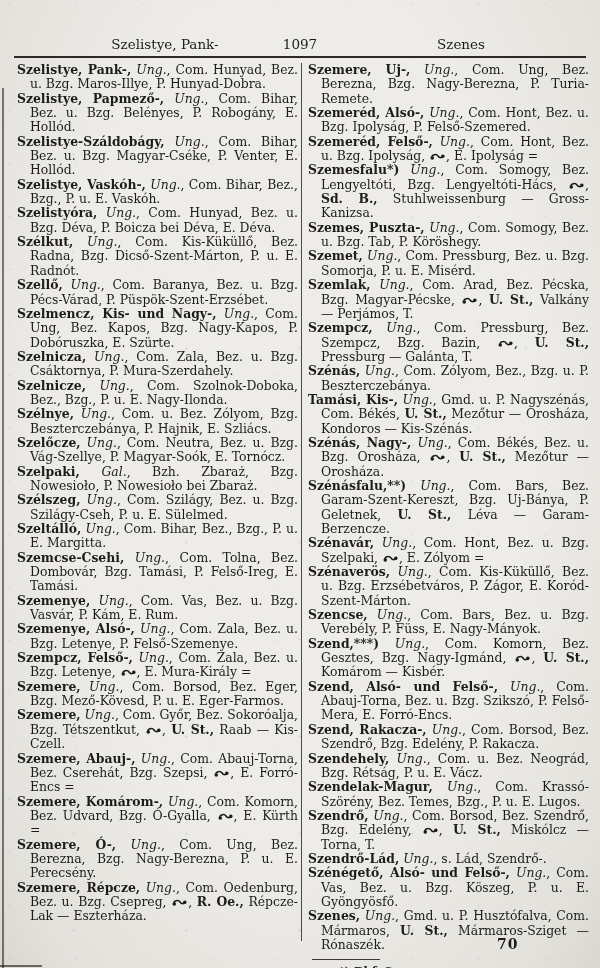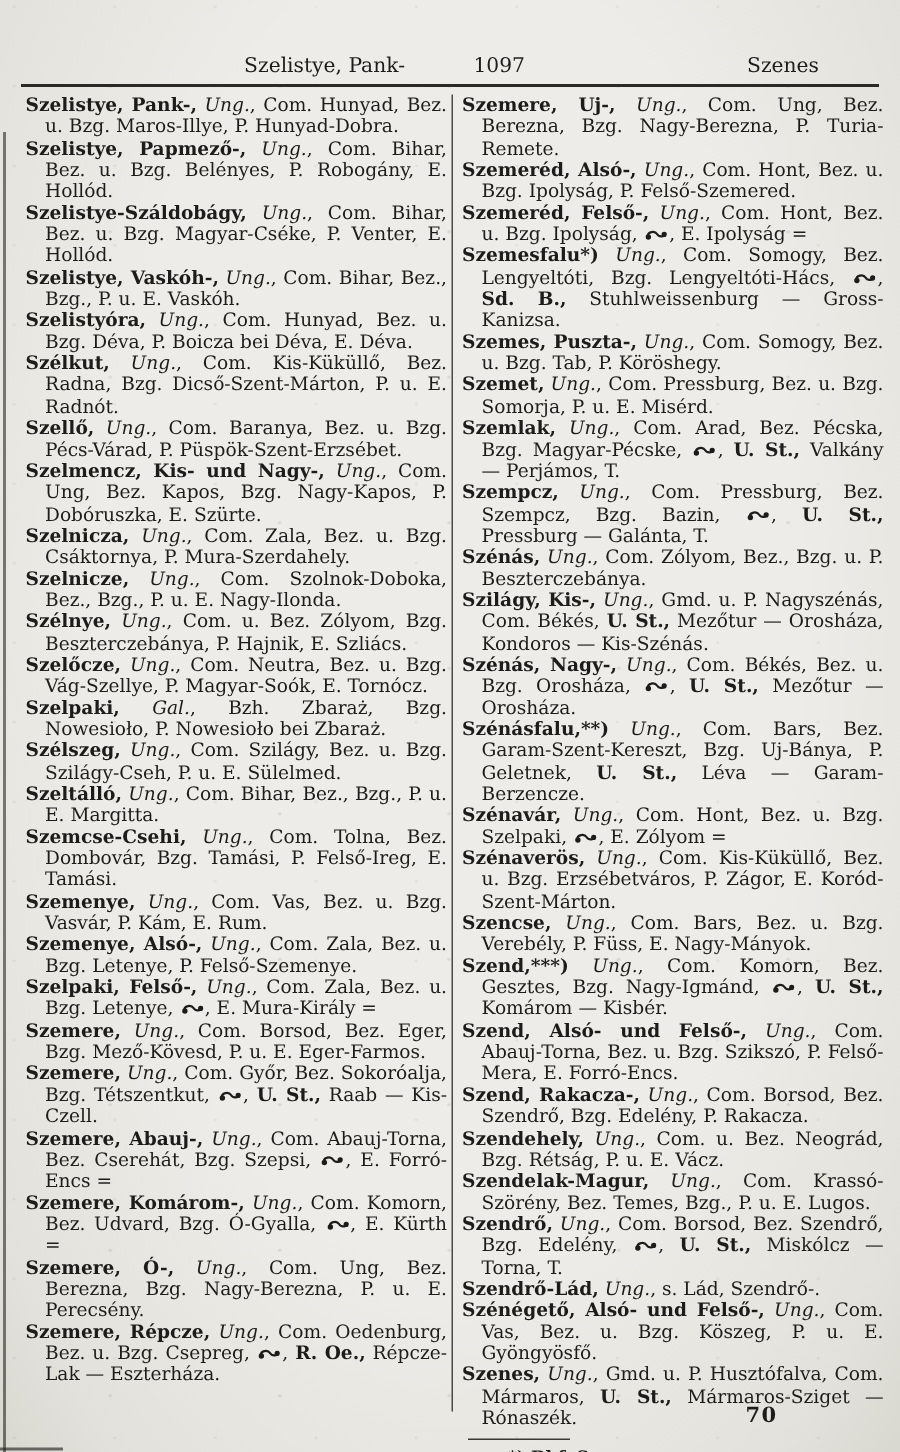--- a/index.html
+++ b/index.html
@@ -15,21 +15,21 @@
     background-image:
       radial-gradient(rgba(30,30,28,.18) 1px, transparent 1.4px),
       radial-gradient(rgba(30,30,28,.10) 1px, transparent 1.4px);
     background-size:113px 97px, 67px 53px;
     background-position:17px 9px, 43px 31px;
   }
   .edge-left{position:absolute;left:2px;top:88px;bottom:0;width:2px;background:rgba(25,24,22,.55);}
   .edge-bottom{position:absolute;left:0;bottom:1px;width:42px;height:2px;background:rgba(25,24,22,.6);}
 
   .header{position:absolute;top:36px;left:0;right:0;height:18px;font-size:13.5px;}
-  .header span{position:absolute;display:block;text-align:right;}
+  .header span{position:absolute;display:block;text-align:center;}
   .h-left{left:60px;width:210px;}
   .h-center{left:250px;width:100px;}
   .h-right{left:376px;width:170px;}
   .header-rule{position:absolute;top:56px;left:14px;width:572px;height:2px;background:#2b2a27;}
   .col-divider{position:absolute;left:301px;top:63px;height:878px;width:1px;background:#4a4944;}
 
   .col{
     position:absolute;top:63px;width:281px;
     font-size:12.4px;line-height:14.35px;
     text-align:justify;
@@ -79,21 +79,21 @@
       <p class="entry"><span class="seg-b">Szelnicza,</span><span class="seg-i"> Ung.</span><span class="seg-n">, Com. Zala, Bez. u. Bzg. Csáktornya, P. Mura-Szerdahely.</span></p>
       <p class="entry"><span class="seg-b">Szelnicze,</span><span class="seg-i"> Ung.</span><span class="seg-n">, Com. Szolnok-Doboka, Bez., Bzg., P. u. E. Nagy-Ilonda.</span></p>
       <p class="entry"><span class="seg-b">Szélnye,</span><span class="seg-i"> Ung.</span><span class="seg-n">, Com. u. Bez. Zólyom, Bzg. Beszterczebánya, P. Hajnik, E. Szliács.</span></p>
       <p class="entry"><span class="seg-b">Szelőcze,</span><span class="seg-i"> Ung.</span><span class="seg-n">, Com. Neutra, Bez. u. Bzg. Vág-Szellye, P. Magyar-Soók, E. Tornócz.</span></p>
       <p class="entry"><span class="seg-b">Szelpaki,</span><span class="seg-i"> Gal.</span><span class="seg-n">, Bzh. Zbaraż, Bzg. Nowesioło, P. Nowesioło bei Zbaraż.</span></p>
       <p class="entry"><span class="seg-b">Szélszeg,</span><span class="seg-i"> Ung.</span><span class="seg-n">, Com. Szilágy, Bez. u. Bzg. Szilágy-Cseh, P. u. E. Sülelmed.</span></p>
       <p class="entry"><span class="seg-b">Szeltálló,</span><span class="seg-i"> Ung.</span><span class="seg-n">, Com. Bihar, Bez., Bzg., P. u. E. Margitta.</span></p>
       <p class="entry"><span class="seg-b">Szemcse-Csehi,</span><span class="seg-i"> Ung.</span><span class="seg-n">, Com. Tolna, Bez. Dombovár, Bzg. Tamási, P. Felső-Ireg, E. Tamási.</span></p>
       <p class="entry"><span class="seg-b">Szemenye,</span><span class="seg-i"> Ung.</span><span class="seg-n">, Com. Vas, Bez. u. Bzg. Vasvár, P. Kám, E. Rum.</span></p>
       <p class="entry"><span class="seg-b">Szemenye, Alsó-,</span><span class="seg-i"> Ung.</span><span class="seg-n">, Com. Zala, Bez. u. Bzg. Letenye, P. Felső-Szemenye.</span></p>
-      <p class="entry"><span class="seg-b">Szelpaki, Felső-,</span><span class="seg-i"> Ung.</span><span class="seg-n">, Com. Zala, Bez. u. Bzg. Letenye, </span><svg class="ph-icon" width="15" height="8" viewBox="0 0 30 16">
+      <p class="entry"><span class="seg-b">Szempcz, Felső-,</span><span class="seg-i"> Ung.</span><span class="seg-n">, Com. Zala, Bez. u. Bzg. Letenye, </span><svg class="ph-icon" width="15" height="8" viewBox="0 0 30 16">
           <path d="M4 9 C3 3, 13 1, 16 6 C19 11, 27 10, 27 5" stroke="#1d1c1a" stroke-width="3" fill="none" stroke-linecap="round"></path>
           <circle cx="4.5" cy="10" r="3.6" fill="#1d1c1a"></circle>
           <circle cx="25.5" cy="6.5" r="3.4" fill="#1d1c1a"></circle>
         </svg><span class="seg-n">, E. Mura-Király =</span></p>
       <p class="entry"><span class="seg-b">Szemere,</span><span class="seg-i"> Ung.</span><span class="seg-n">, Com. Borsod, Bez. Eger, Bzg. Mező-Kövesd, P. u. E. Eger-Farmos.</span></p>
       <p class="entry"><span class="seg-b">Szemere,</span><span class="seg-i"> Ung.</span><span class="seg-n">, Com. Győr, Bez. Sokoróalja, Bzg. Tétszentkut, </span><svg class="ph-icon" width="15" height="8" viewBox="0 0 30 16">
           <path d="M4 9 C3 3, 13 1, 16 6 C19 11, 27 10, 27 5" stroke="#1d1c1a" stroke-width="3" fill="none" stroke-linecap="round"></path>
           <circle cx="4.5" cy="10" r="3.6" fill="#1d1c1a"></circle>
           <circle cx="25.5" cy="6.5" r="3.4" fill="#1d1c1a"></circle>
         </svg><span class="seg-n">, </span><span class="seg-b">U. St.,</span><span class="seg-n"> Raab — Kis-Czell.</span></p>
@@ -136,21 +136,21 @@
           <path d="M4 9 C3 3, 13 1, 16 6 C19 11, 27 10, 27 5" stroke="#1d1c1a" stroke-width="3" fill="none" stroke-linecap="round"></path>
           <circle cx="4.5" cy="10" r="3.6" fill="#1d1c1a"></circle>
           <circle cx="25.5" cy="6.5" r="3.4" fill="#1d1c1a"></circle>
         </svg><span class="seg-n">, </span><span class="seg-b">U. St.,</span><span class="seg-n"> Valkány — Perjámos, T.</span></p>
       <p class="entry"><span class="seg-b">Szempcz,</span><span class="seg-i"> Ung.</span><span class="seg-n">, Com. Pressburg, Bez. Szempcz, Bzg. Bazin, </span><svg class="ph-icon" width="15" height="8" viewBox="0 0 30 16">
           <path d="M4 9 C3 3, 13 1, 16 6 C19 11, 27 10, 27 5" stroke="#1d1c1a" stroke-width="3" fill="none" stroke-linecap="round"></path>
           <circle cx="4.5" cy="10" r="3.6" fill="#1d1c1a"></circle>
           <circle cx="25.5" cy="6.5" r="3.4" fill="#1d1c1a"></circle>
         </svg><span class="seg-n">, </span><span class="seg-b">U. St.,</span><span class="seg-n"> Pressburg — Galánta, T.</span></p>
       <p class="entry"><span class="seg-b">Szénás,</span><span class="seg-i"> Ung.</span><span class="seg-n">, Com. Zólyom, Bez., Bzg. u. P. Beszterczebánya.</span></p>
-      <p class="entry"><span class="seg-b">Szilágy, Kis-,</span><span class="seg-i"> Ung.</span><span class="seg-n">, Gmd. u. P. Nagyszénás, Com. Békés, </span><span class="seg-b">U. St.,</span><span class="seg-n"> Mezőtur — Orosháza, Kondoros — Kis-Szénás.</span></p>
+      <p class="entry"><span class="seg-b">Tamási, Kis-,</span><span class="seg-i"> Ung.</span><span class="seg-n">, Gmd. u. P. Nagyszénás, Com. Békés, </span><span class="seg-b">U. St.,</span><span class="seg-n"> Mezőtur — Orosháza, Kondoros — Kis-Szénás.</span></p>
       <p class="entry"><span class="seg-b">Szénás, Nagy-,</span><span class="seg-i"> Ung.</span><span class="seg-n">, Com. Békés, Bez. u. Bzg. Orosháza, </span><svg class="ph-icon" width="15" height="8" viewBox="0 0 30 16">
           <path d="M4 9 C3 3, 13 1, 16 6 C19 11, 27 10, 27 5" stroke="#1d1c1a" stroke-width="3" fill="none" stroke-linecap="round"></path>
           <circle cx="4.5" cy="10" r="3.6" fill="#1d1c1a"></circle>
           <circle cx="25.5" cy="6.5" r="3.4" fill="#1d1c1a"></circle>
         </svg><span class="seg-n">, </span><span class="seg-b">U. St.,</span><span class="seg-n"> Mezőtur — Orosháza.</span></p>
       <p class="entry"><span class="seg-b">Szénásfalu,**)</span><span class="seg-i"> Ung.</span><span class="seg-n">, Com. Bars, Bez. Garam-Szent-Kereszt, Bzg. Uj-Bánya, P. Geletnek, </span><span class="seg-b">U. St.,</span><span class="seg-n"> Léva — Garam-Berzencze.</span></p>
       <p class="entry"><span class="seg-b">Szénavár,</span><span class="seg-i"> Ung.</span><span class="seg-n">, Com. Hont, Bez. u. Bzg. Szelpaki, </span><svg class="ph-icon" width="15" height="8" viewBox="0 0 30 16">
           <path d="M4 9 C3 3, 13 1, 16 6 C19 11, 27 10, 27 5" stroke="#1d1c1a" stroke-width="3" fill="none" stroke-linecap="round"></path>
           <circle cx="4.5" cy="10" r="3.6" fill="#1d1c1a"></circle>
           <circle cx="25.5" cy="6.5" r="3.4" fill="#1d1c1a"></circle>

